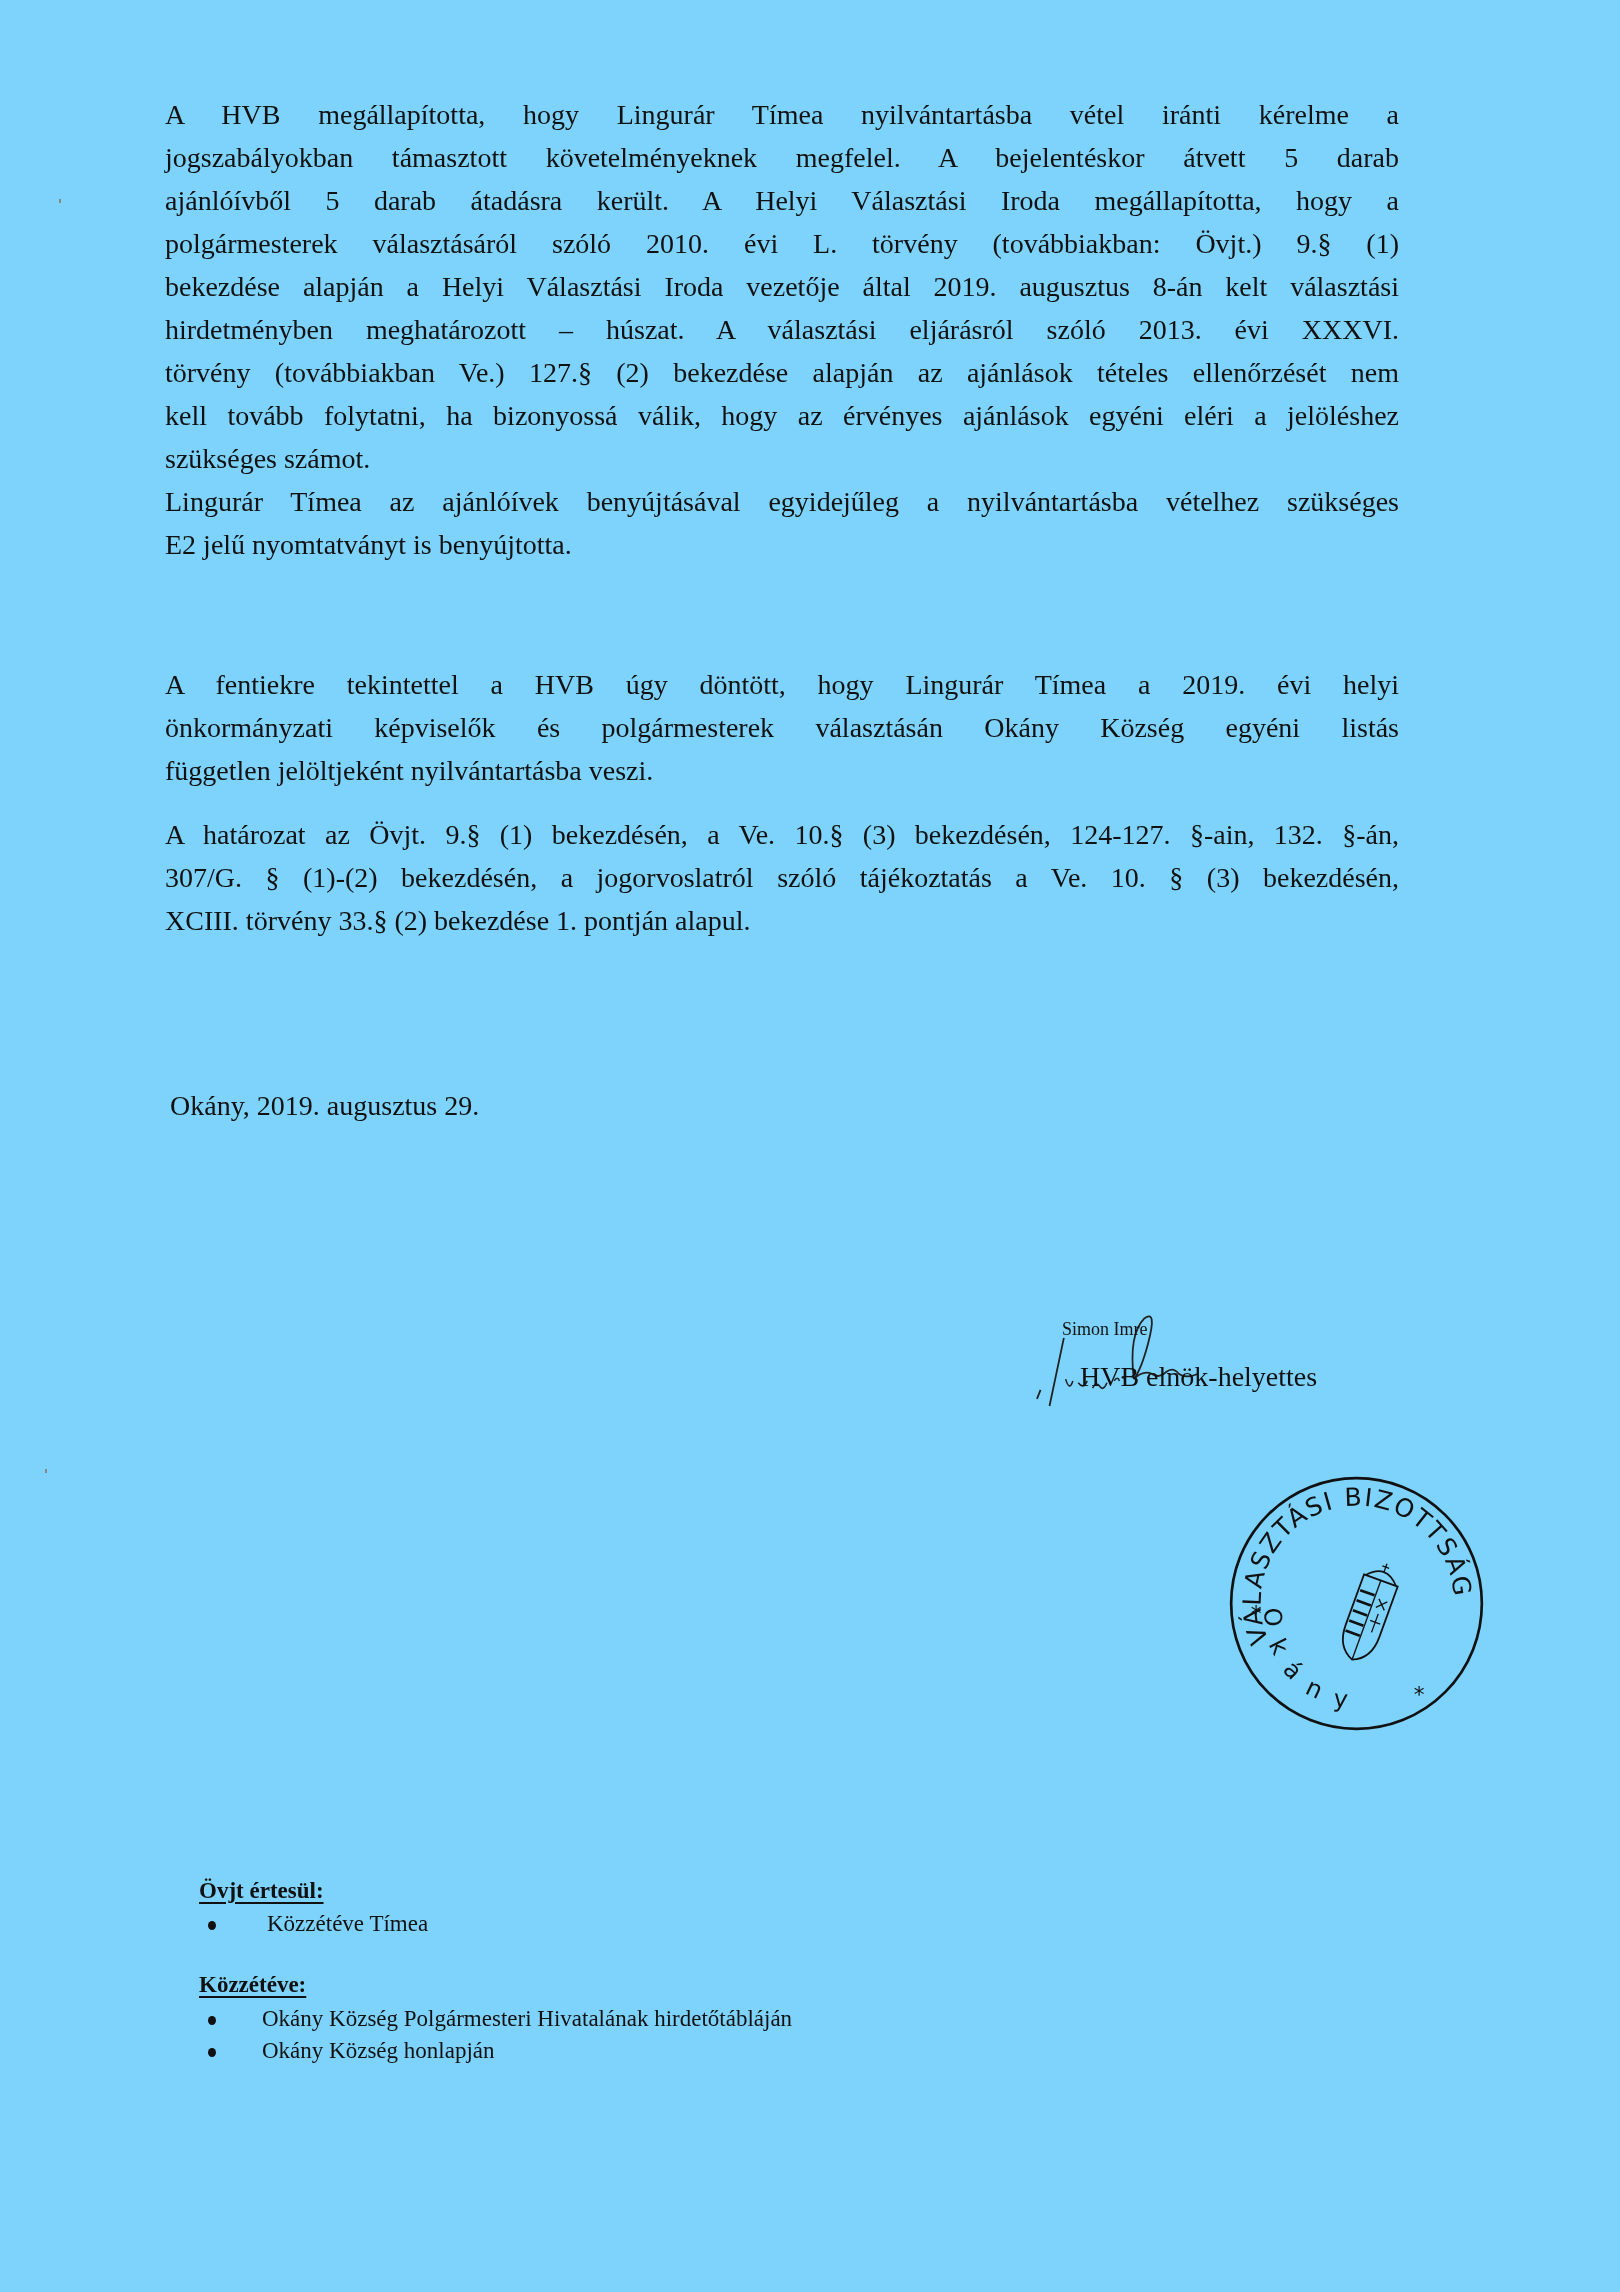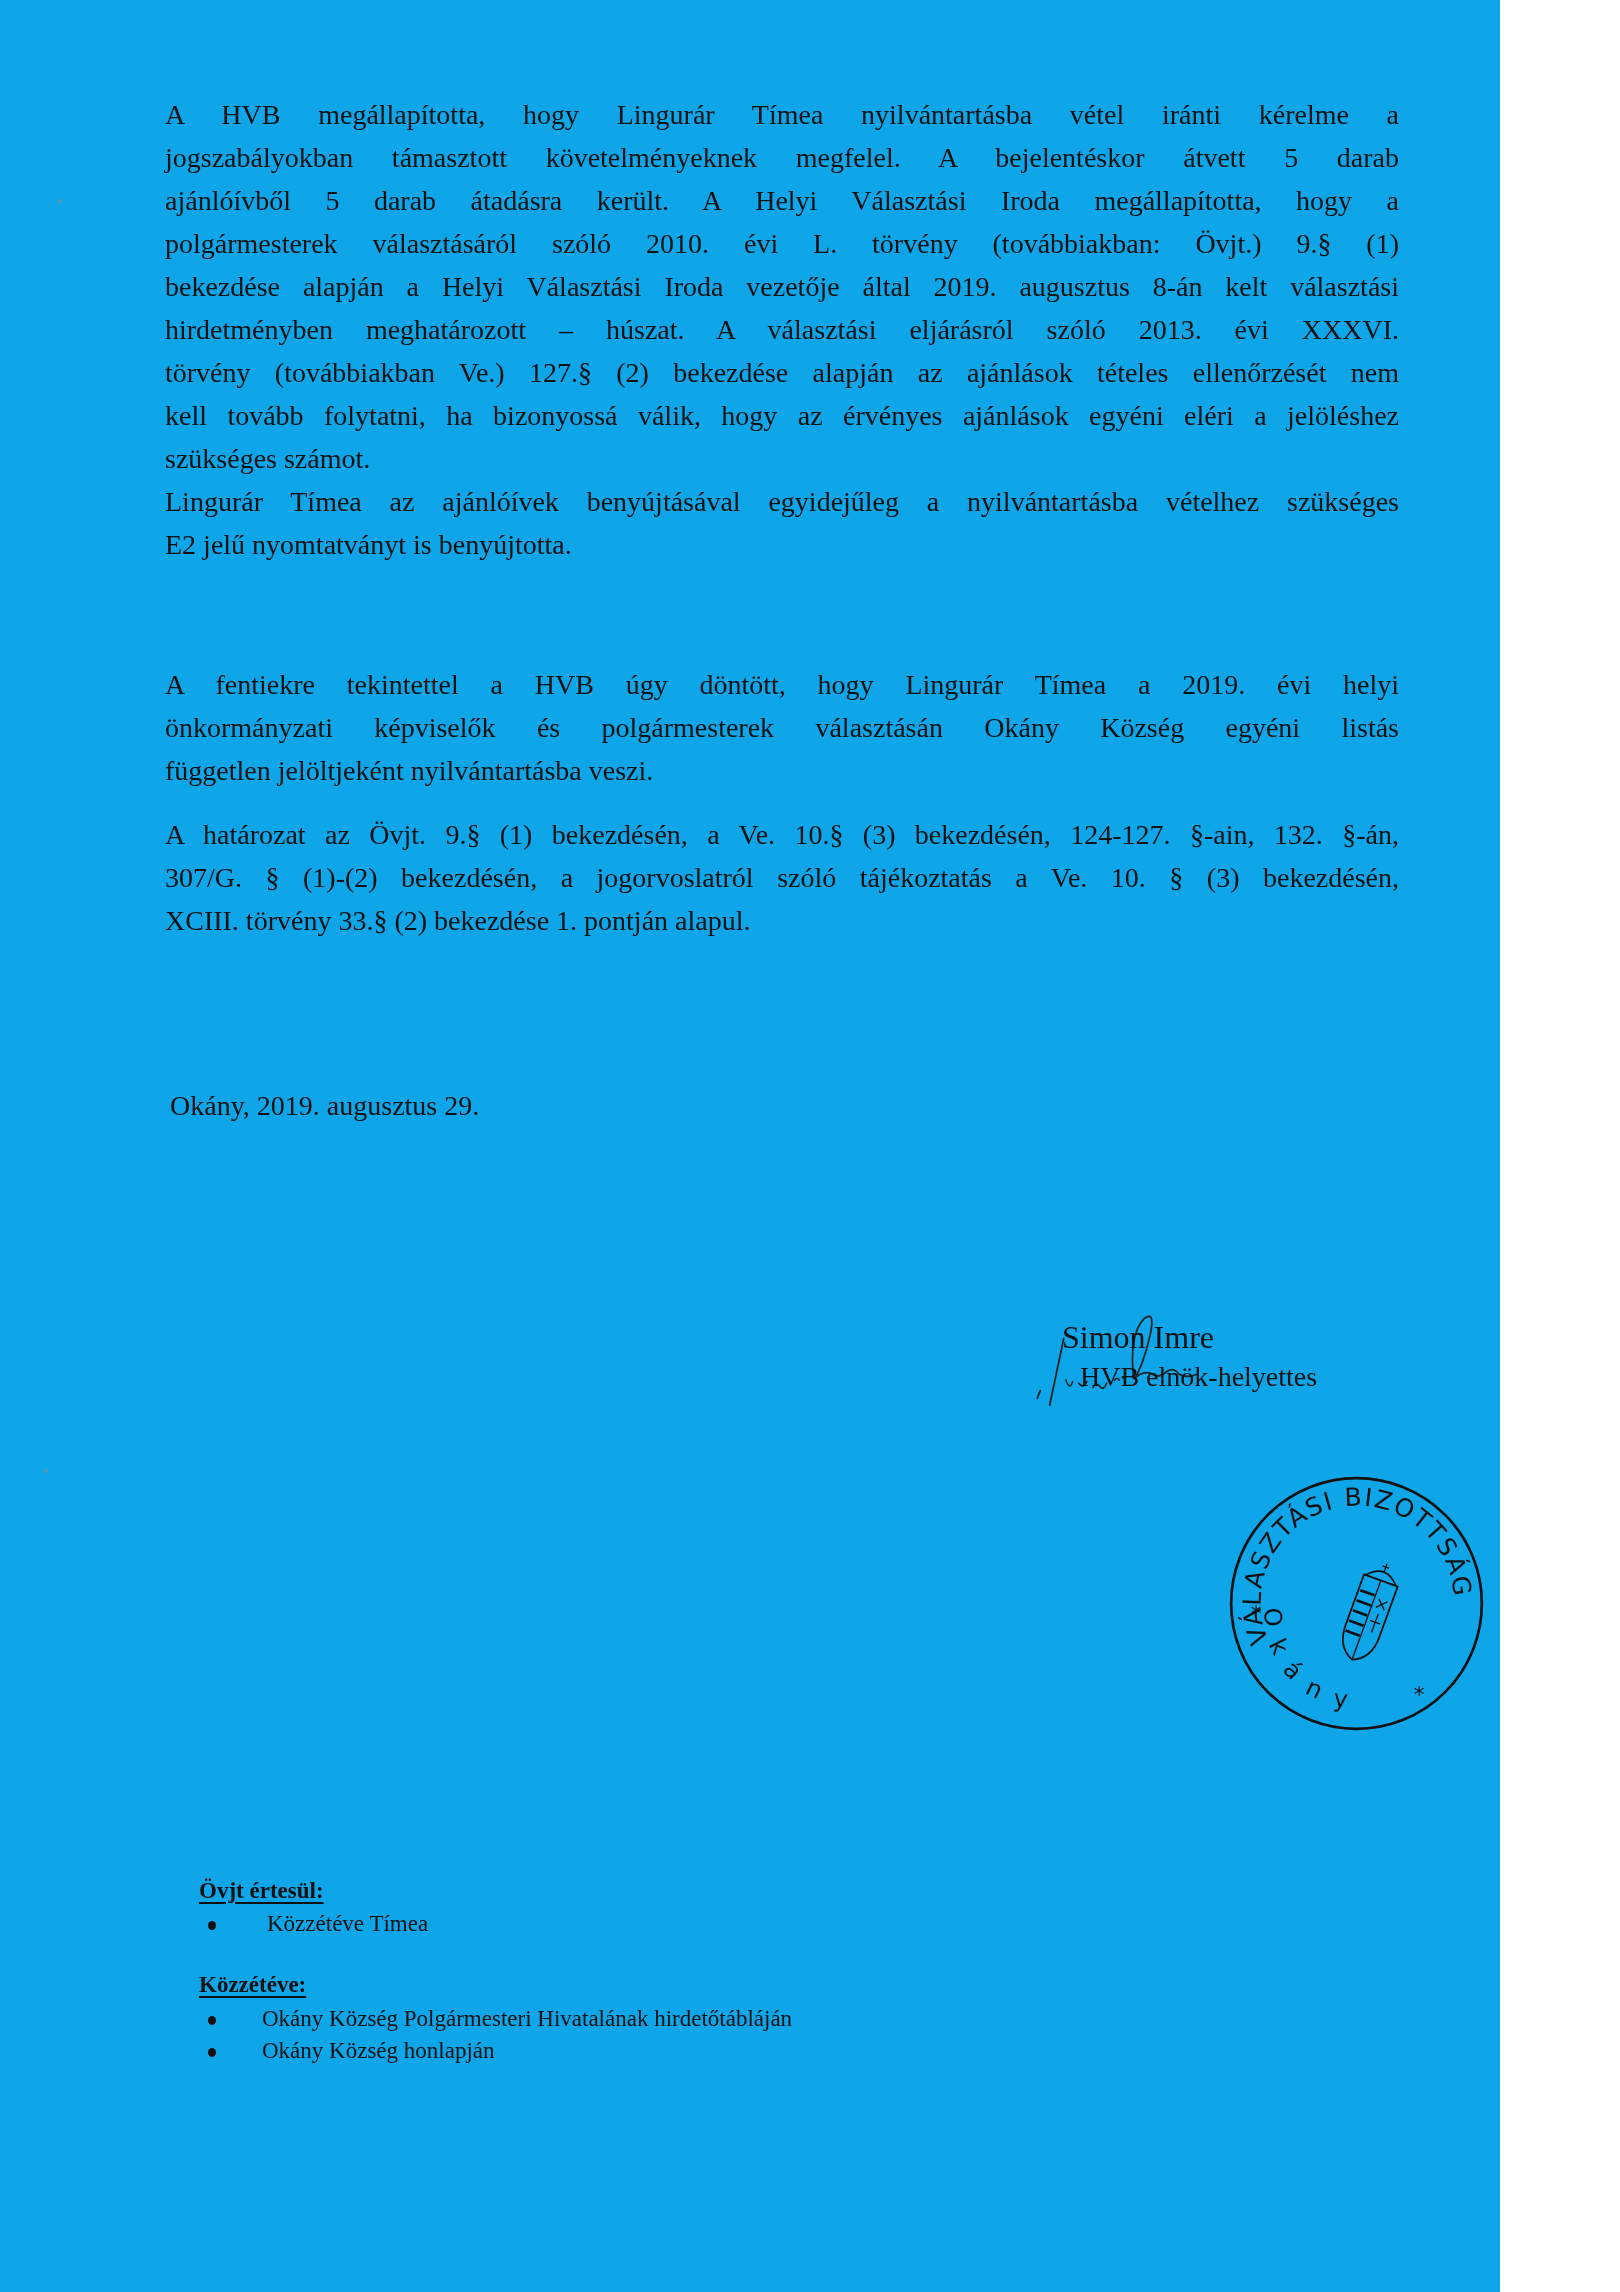--- a/index.html
+++ b/index.html
@@ -1,34 +1,34 @@
 <!DOCTYPE html>
 <html style="font-size:14.3px"><head>
   <meta charset="utf-8">
   <style>
     html, body { margin: 0; padding: 0; background: #ffffff; }
     body {
       width: 1620px; height: 2293px; position: relative; overflow: hidden;
       font-family: "Liberation Serif", "DejaVu Serif", serif;
       color: #111111;
     }
-    .page { position: absolute; left: 0; top: 0; width: 1500px; height: 2293px; background: #0ea5e9; }
+    .page { position: absolute; left: 0; top: 0; width: 1620px; height: 2293px; background: #7dd3fc; }
     .block {
       position: absolute; left: 165px; width: 1234px;
       font-size: 28px; line-height: 43px;
       text-align: justify; text-align-last: left;
     }
     .just-line { display: block; text-align: justify; text-align-last: justify; }
     .last-line { display: block; text-align: left; }
     #para1 { top: 93px; }
     #para2 { top: 663px; }
     #para3 { top: 813px; }
     #date-line { position: absolute; left: 170px; top: 1090px; font-size: 28px; }
     #signature { position: absolute; left: 1028px; top: 1309px; width: 269px; height: 99px; }
-    #signer-name { position: absolute; left: 1062px; top: 1319px; font-size: 32px; }
+    #signer-name { position: absolute; left: 1062px; top: 1319px; font-size: 18px; }
     #signer-title { position: absolute; left: 1080px; top: 1361px; font-size: 28px; }
     #stamp { position: absolute; left: 1224px; top: 1471px; width: 265px; height: 265px; }
     .section-heading {
       position: absolute; left: 199px; font-size: 23px; font-weight: bold;
       text-decoration: underline; text-underline-offset: 3.6px;
     }
     #notified-heading { top: 1878px; }
     #published-heading { top: 1972px; }
     .bullet-list { position: absolute; left: 208px; margin: 0; padding: 0; list-style: none; font-size: 23px; }
     .bullet-list li { position: relative; height: 32px; line-height: 32px; }

